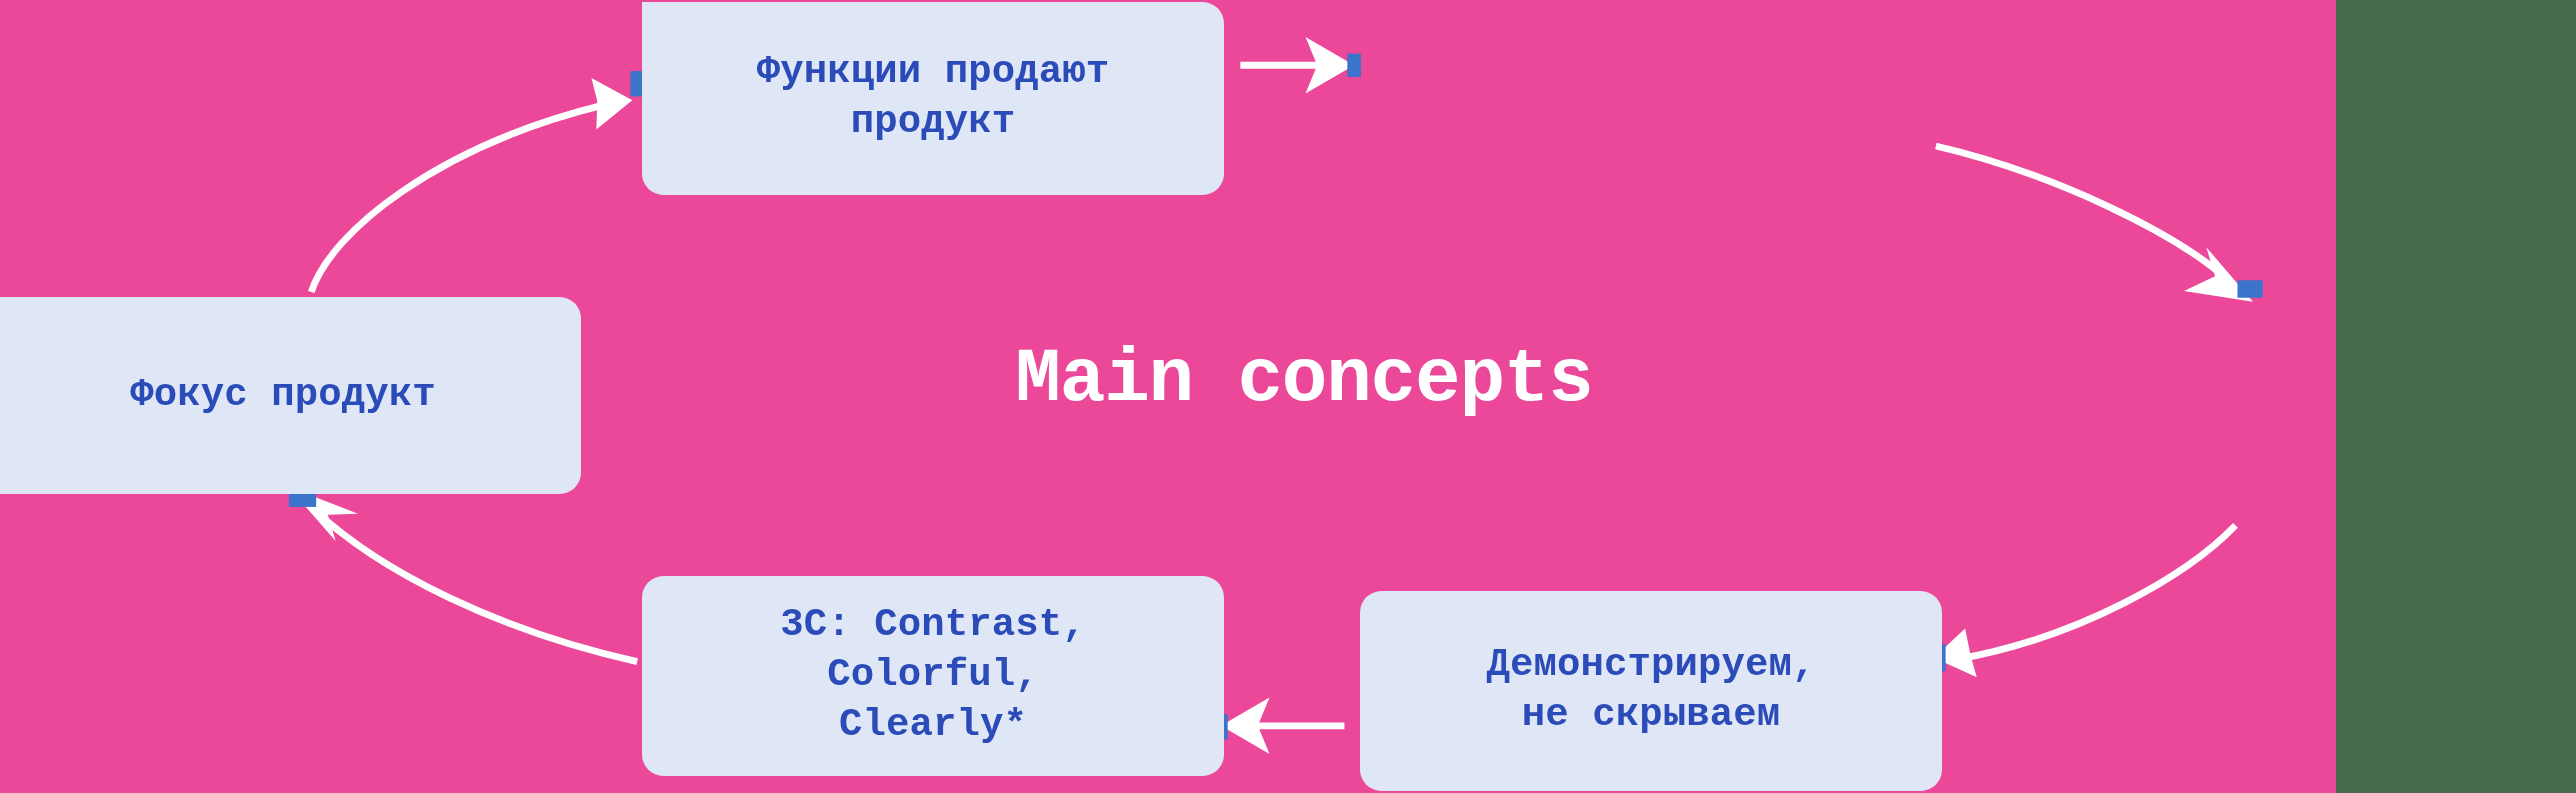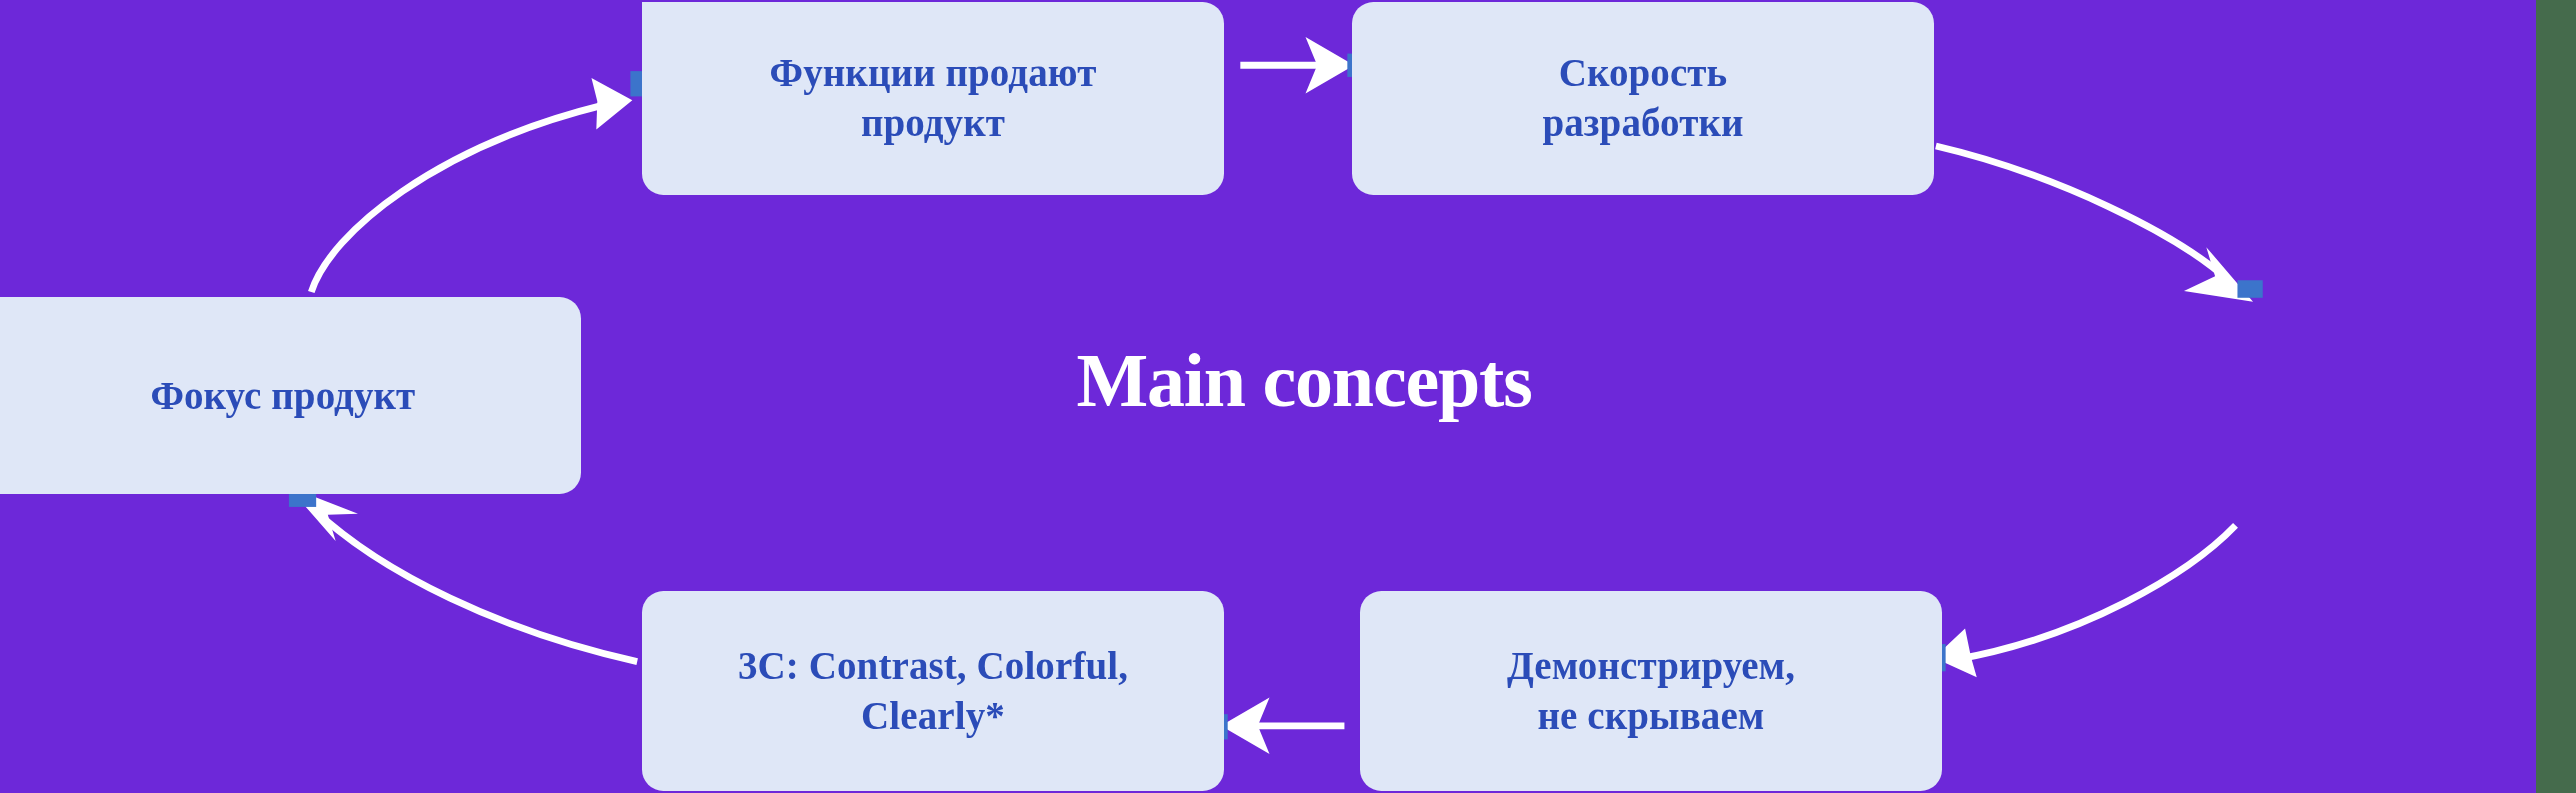--- a/index.html
+++ b/index.html
@@ -2,25 +2,25 @@
 <html><head>
 <meta charset="utf-8">
 <style>
   html, body {
     margin: 0;
     padding: 0;
     background: #456b4c;
   }
   #canvas {
     position: relative;
-    width: 2536px;
+    width: 2336px;
     height: 794px;
-    background: #6d28d9;
+    background: #ec4899;
     overflow: hidden;
-    font-family: Liberation Serif, serif;
+    font-family: Liberation Mono, monospace;
   }
   .node {
     position: absolute;
     background: #dfe7f7;
     border-radius: 21.4px;
     display: flex;
     align-items: center;
     justify-content: center;
     text-align: center;
     color: #2b4cb8;
@@ -33,21 +33,21 @@
   }
   .node-label {
     display: block;
     white-space: pre-line;
   }
   
   #node-features      { left: 642px;  top: 1.9px;   width: 582px; height: 193px; border-radius: 0 21.4px 21.4px 21.4px;}
   #node-speed         { left: 1352px; top: 1.9px;   width: 582px; height: 193px; border-radius: 21.4px 21.4px 21.4px 21.4px;}
   #node-scalability   { left: 1992px; top: 297px; width: 584px; height: 197px; border-radius: 21.4px 0 0 21.4px;}
   #node-demo          { left: 1352px; top: 591px; width: 582px; height: 200px; margin-left: 8px; }
-  #node-3c            { left: 642px;  top: 591px; width: 582px; height: 200px; }
+  #node-3c            { left: 642px;  top: 576px; width: 582px; height: 200px; }
   #node-value         { left: -15.6px;  top: 297px; width: 597px; height: 197px; border-radius: 0 21.4px 21.4px 0;}
 
   #main-title {
     position: absolute;
     left: 0;
     top: 342px;
     width: 2576px;
     text-align: center;
     color: #ffffff;
     font-size: 76px;
@@ -110,24 +110,20 @@
       <path class="edge-head" d="M613 133 L650 103 L608 80 L614 104 Z"></path>
       <rect class="conn-dot" x="648" y="73" width="14" height="26"></rect>
     </g>
   </svg>
 
   <div class="node" id="node-features">
     <span class="node-label">Функции продают
 продукт</span>
   </div>
 
-  <div class="node" id="node-speed">
-    <span class="node-label">Скорость
-разработки</span>
-  </div>
 
 
   <div class="node" id="node-demo">
     <span class="node-label">Демонстрируем,
 не скрываем</span>
   </div>
 
   <div class="node" id="node-3c">
     <span class="node-label">3C: Contrast, Colorful,
 Clearly*</span>

